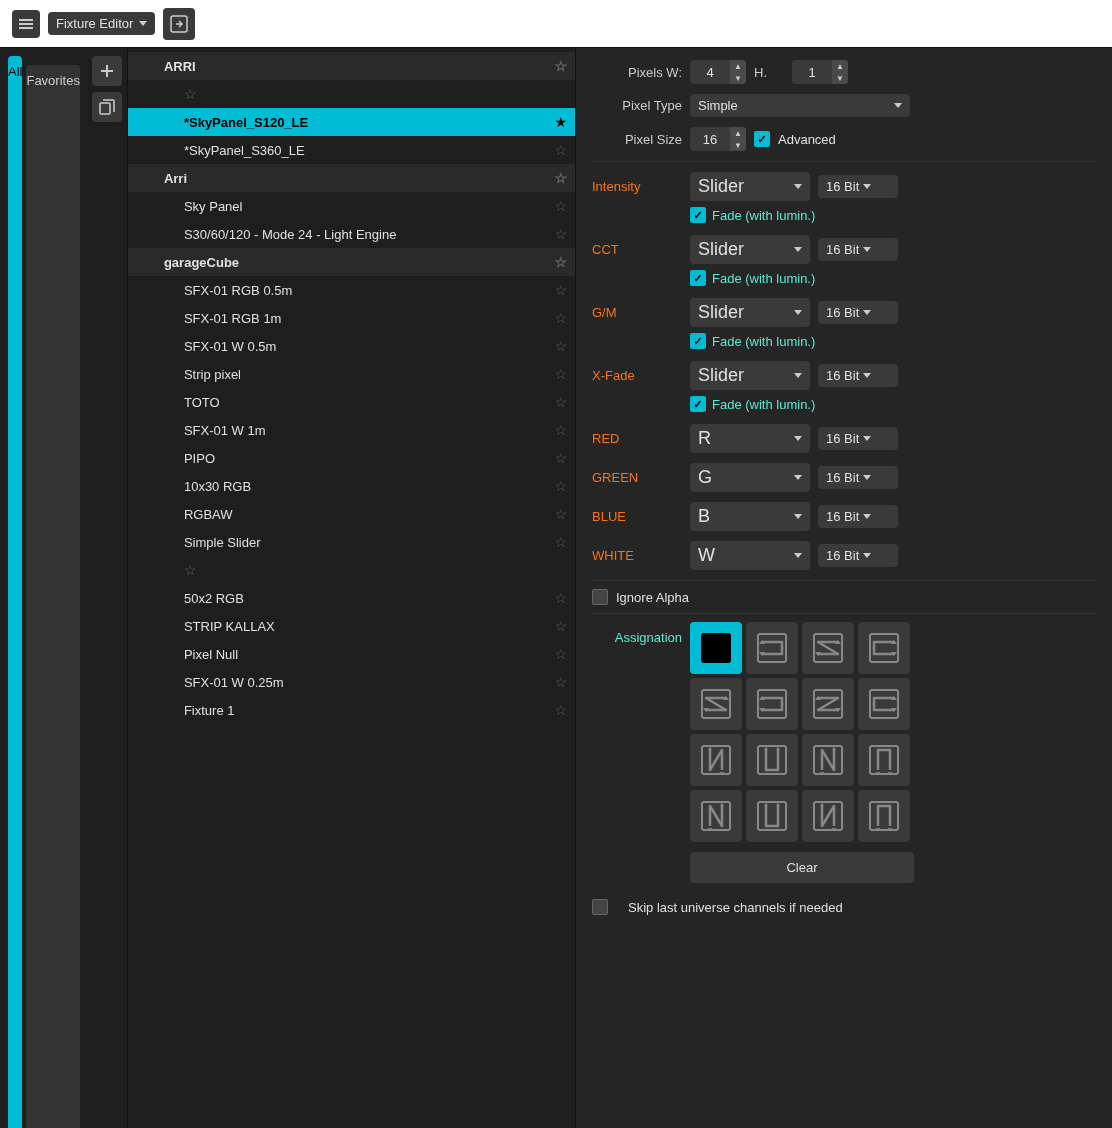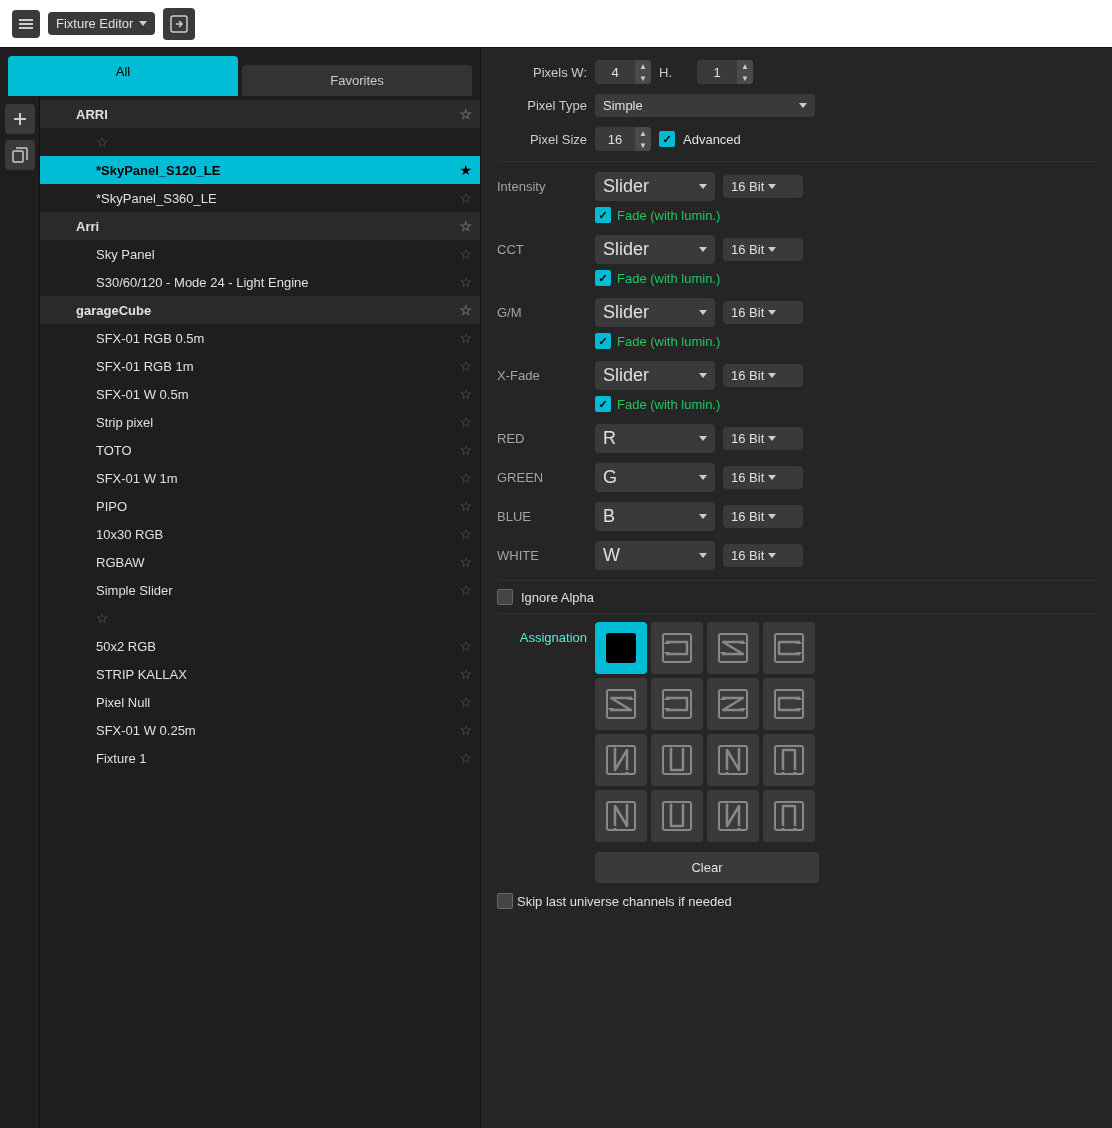--- a/index.html
+++ b/index.html
@@ -56,25 +56,25 @@
     }
 
     
     .main-layout {
       display: flex;
       height: calc(1128px - 48px);
     }
 
     
     .left-panel {
-      width: 481px;
+      width: 576px;
       background: #1e1e1e;
       border-right: 1px solid #111;
       display: flex;
-      flex-direction: column;
+      flex-direction: row;
     }
 
     .tabs-row {
       display: flex;
       padding: 8px 8px 0 8px;
       gap: 4px;
       background: #1e1e1e;
     }
     .tab-btn {
       flex: 1;
@@ -239,21 +239,21 @@
       margin-bottom: 2px;
     }
     .channel-row {
       display: flex;
       align-items: center;
       padding: 4px 0;
       gap: 8px;
     }
     .channel-label {
       min-width: 90px;
-      color: #a3a3a3;
+      color: #f97316;
       font-size: 13px;
     }
     .channel-select {
       display: flex;
       align-items: center;
       background: #3a3a3a;
       border-radius: 4px;
       padding: 4px 8px;
       cursor: pointer;
       min-width: 120px;
@@ -269,21 +269,21 @@
       cursor: pointer;
       min-width: 80px;
       gap: 4px;
     }
     .fade-row {
       display: flex;
       align-items: center;
       padding: 2px 0 6px 98px;
       gap: 6px;
       font-size: 13px;
-      color: #22c55e;
+      color: #5eead4;
     }
 
     .divider {
       height: 1px;
       background: #333;
       margin: 6px 0;
     }
 
     
     .ignore-alpha-row {
@@ -346,22 +346,22 @@
       border-radius: 4px;
       cursor: pointer;
       font-size: 13px;
       margin-top: 6px;
       width: 224px;
     }
 
     .skip-row {
       display: flex;
       align-items: center;
-      gap: 4px;
-      margin-top: 10px;
+      gap: 20px;
+      margin-top: 16px;
     }
     .left-sidebar-icons {
       width: 40px;
       background: #1e1e1e;
       padding-top: 8px;
       display: flex;
       flex-direction: column;
       align-items: center;
       gap: 6px;
       border-right: 1px solid #111;

